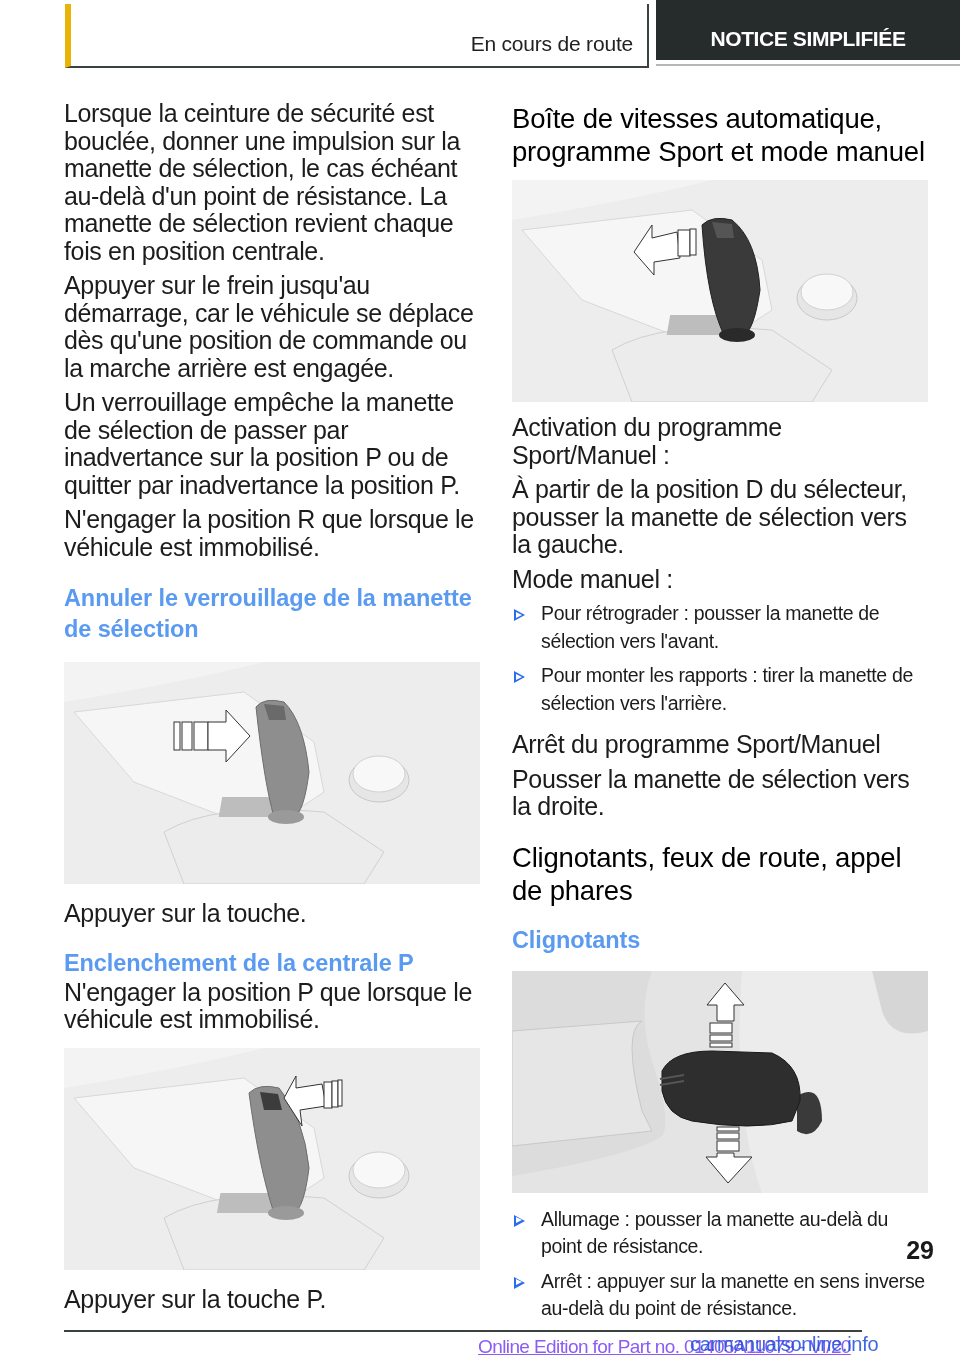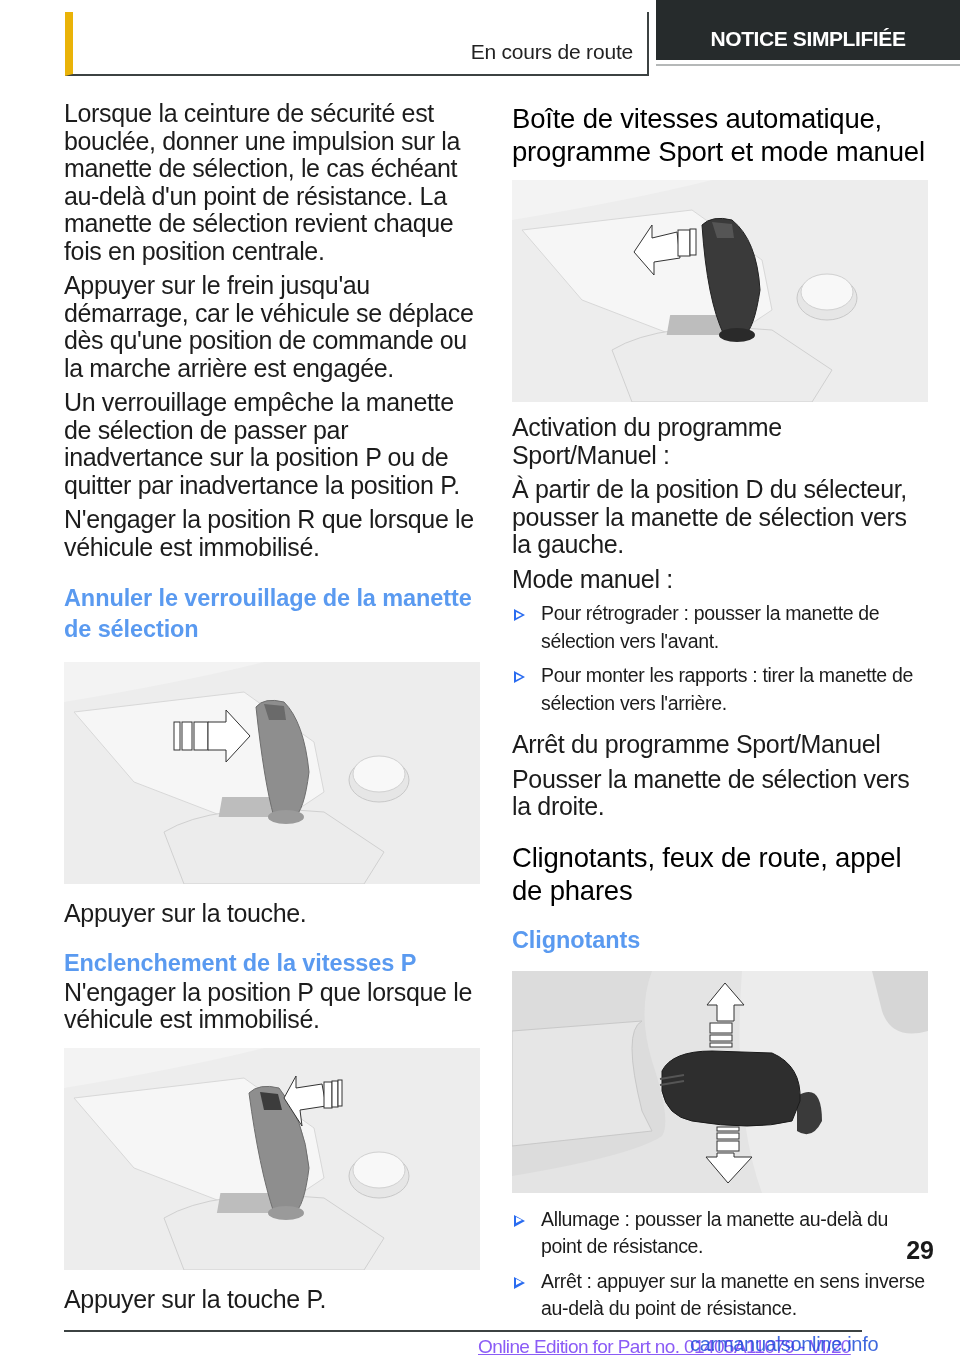--- a/index.html
+++ b/index.html
@@ -1,21 +1,21 @@
 <!DOCTYPE html>
 <html><head>
   <meta charset="utf-8">
   <style>
     * { box-sizing: border-box; margin: 0; padding: 0; }
     html, body { width: 960px; height: 1362px; background: #ffffff; overflow: hidden; }
     body { position: relative; font-family: "Liberation Sans", sans-serif; color: #1a1a1a; }
 
     .header-box {
-      position: absolute; left: 65px; top: 12px; width: 584px; height: 64px;
-      border-left: 8px solid #eab308; border-right: 2px solid #3c4242; border-bottom: 2px solid #3c4242;
+      position: absolute; left: 65px; top: 4px; width: 584px; height: 64px;
+      border-left: 6px solid #eab308; border-right: 2px solid #3c4242; border-bottom: 2px solid #3c4242;
       background: #fff;
     }
     .header-section {
       position: absolute; right: 14px; top: 28px;
       font-size: 21px; color: #222; letter-spacing: -0.2px;
     }
     .header-tab {
       position: absolute; left: 656px; top: 0; width: 304px; height: 60px;
       background: #262b2c;
     }
@@ -113,21 +113,21 @@
       <ellipse cx="222" cy="155" rx="18" ry="7" fill="#9a9a9a"></ellipse>
       <rect x="110" y="60" width="6" height="28" fill="#fff" stroke="#333"></rect>
       <rect x="118" y="60" width="10" height="28" fill="#fff" stroke="#333"></rect>
       <rect x="130" y="60" width="14" height="28" fill="#fff" stroke="#333"></rect>
       <path d="M144 60 L162 60 L162 48 L186 74 L162 100 L162 88 L144 88 Z" fill="#fff" stroke="#333"></path>
     </svg>
   </div>
 
   <p class="body" style="margin-top:16px;">Appuyer sur la touche.</p>
 
-  <h3 class="h-light" style="margin-top:20px;">Enclenchement de la vitesses P</h3>
+  <h3 class="h-light" style="margin-top:20px;">Enclenchement de la centrale P</h3>
   <p class="body">N'engager la position P que lorsque le véhicule est immobilisé.</p>
 
   <div class="figure" style="margin-top:14px;">
     <svg width="416" height="222" viewBox="0 0 416 222">
       <rect width="416" height="222" fill="#f3f3f3"></rect>
       <path d="M0 40 Q120 20 200 0 L416 0 L416 222 L0 222 Z" fill="#ededed"></path>
       <path d="M10 50 L180 30 L250 80 L260 130 L200 170 L70 120 Z" fill="#f6f6f6" stroke="#d8d8d8"></path>
       <path d="M100 170 Q150 140 260 150 L320 190 L300 222 L120 222 Z" fill="#ececec" stroke="#d0d0d0"></path>
       <ellipse cx="315" cy="128" rx="30" ry="22" fill="#e6e6e6" stroke="#c8c8c8"></ellipse>
       <ellipse cx="315" cy="122" rx="26" ry="18" fill="#f8f8f8" stroke="#d0d0d0"></ellipse>

